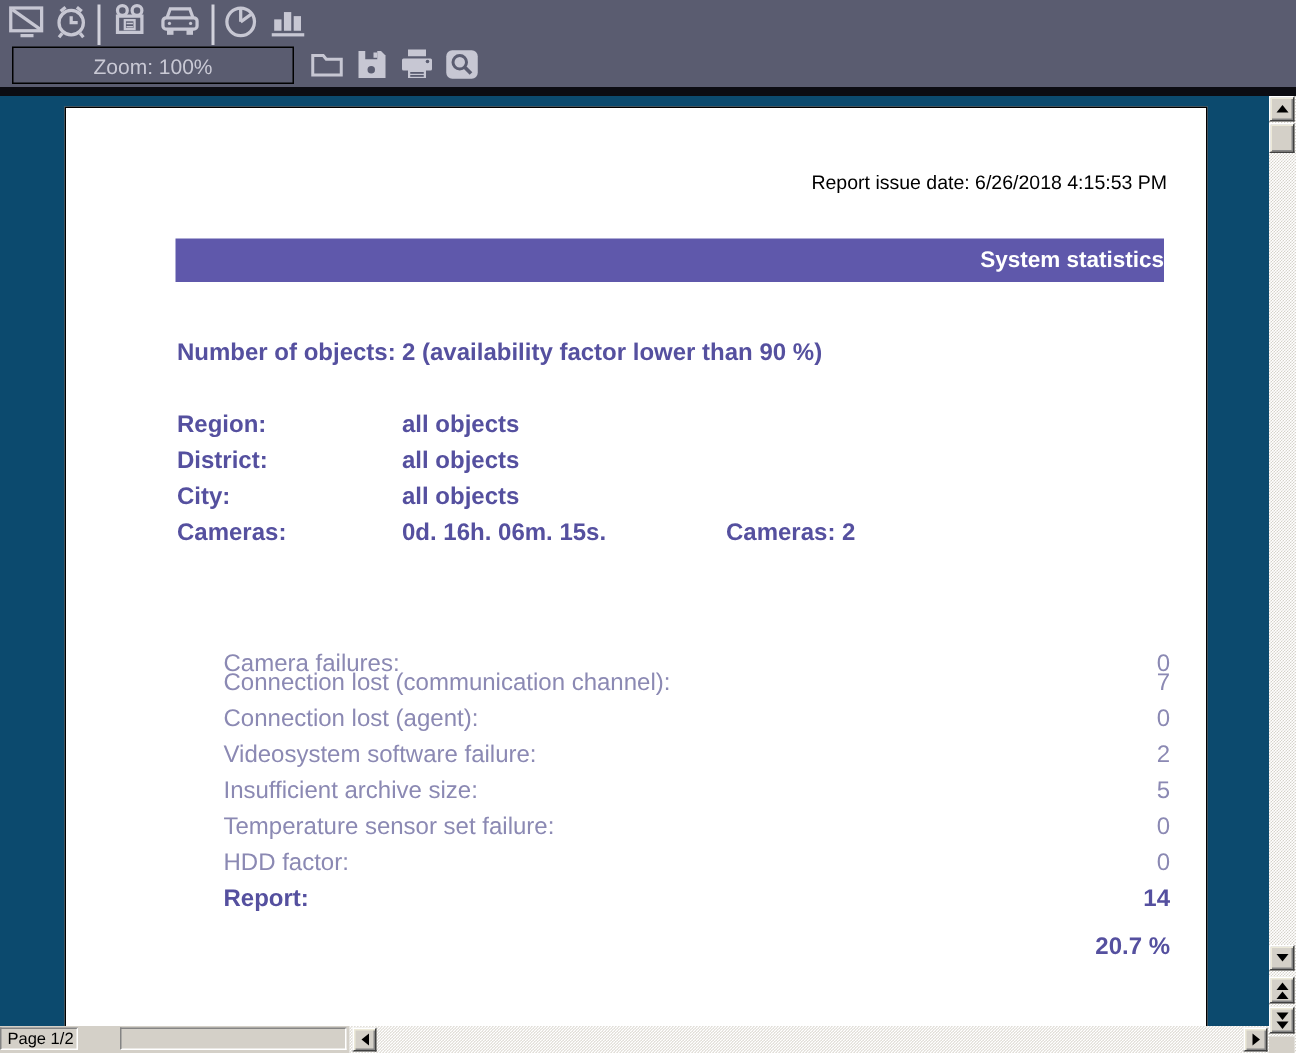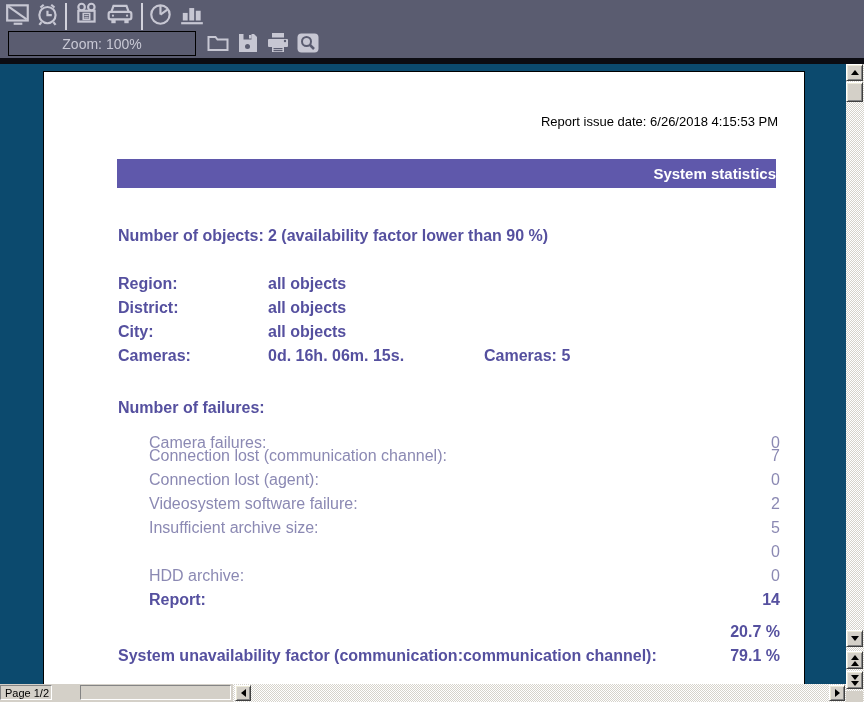--- a/index.html
+++ b/index.html
@@ -177,26 +177,23 @@
         <span class="lbl">District:</span>
         <span class="val">all objects</span>
       </div>
       <div class="srow" style="top:251px">
         <span class="lbl">City:</span>
         <span class="val">all objects</span>
       </div>
       <div class="srow" style="top:275px">
         <span class="lbl">Cameras:</span>
         <span class="val">0d. 16h. 06m. 15s.</span>
-        <span class="extra">Cameras: 5</span>
-      </div>
-
-      <div class="srow" style="top:327px">
-        <span class="lbl">Number of failures:</span>
-      </div>
+        <span class="extra">Cameras: 2</span>
+      </div>
+
       <div class="frow" style="top:362px">
         <span class="flbl">Camera failures:</span>
         <span class="fval">0</span>
       </div>
       <div class="frow" style="top:375px">
         <span class="flbl">Connection lost (communication channel):</span>
         <span class="fval">7</span>
       </div>
       <div class="frow" style="top:399px">
         <span class="flbl">Connection lost (agent):</span>
@@ -204,37 +201,34 @@
       </div>
       <div class="frow" style="top:423px">
         <span class="flbl">Videosystem software failure:</span>
         <span class="fval">2</span>
       </div>
       <div class="frow" style="top:447px">
         <span class="flbl">Insufficient archive size:</span>
         <span class="fval">5</span>
       </div>
       <div class="frow" style="top:471px">
+        <span class="flbl">Temperature sensor set failure:</span>
         <span class="fval">0</span>
       </div>
       <div class="frow" style="top:495px">
-        <span class="flbl">HDD archive:</span>
+        <span class="flbl">HDD factor:</span>
         <span class="fval">0</span>
       </div>
       <div class="frow" style="top:519px">
         <span class="flbl bold-p">Report:</span>
         <span class="fval bold-p">14</span>
       </div>
 
       <div class="frow" style="top:551px">
         <span class="fval bold-p">20.7 %</span>
-      </div>
-      <div class="frow" style="top:575px">
-        <span class="flbl bold-p" style="left:74px">System unavailability factor (communication:communication channel):</span>
-        <span class="fval bold-p">79.1 %</span>
       </div>
 
     </div>
   </div>
 
   <div class="vscroll checker">
     <div class="vsb win-btn" style="top:0;height:17px">
       <span class="tri-up"></span>
     </div>
     <div class="vsb win-btn" style="top:18px;height:20px"></div>

